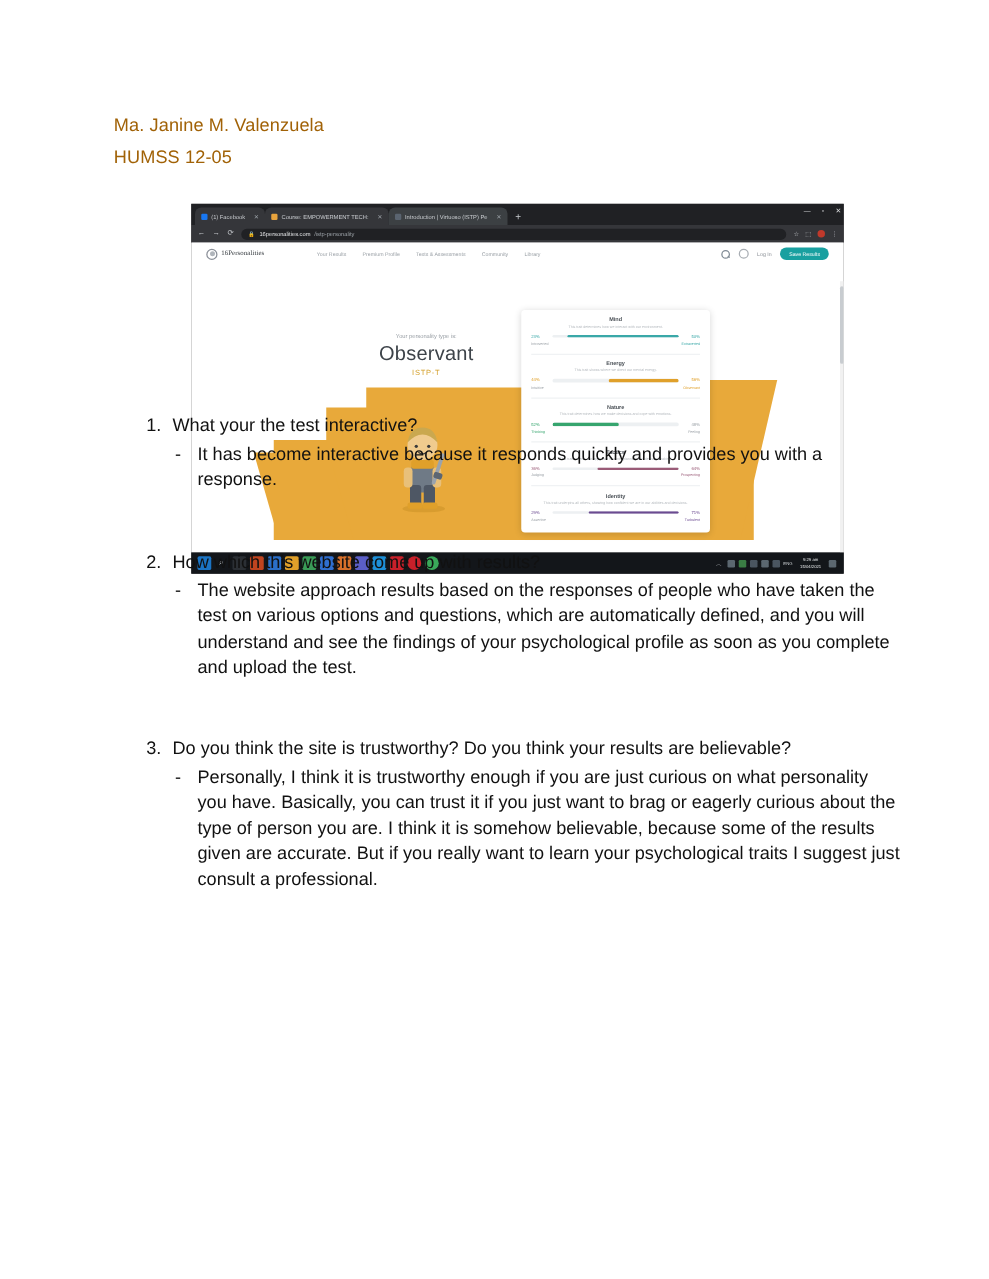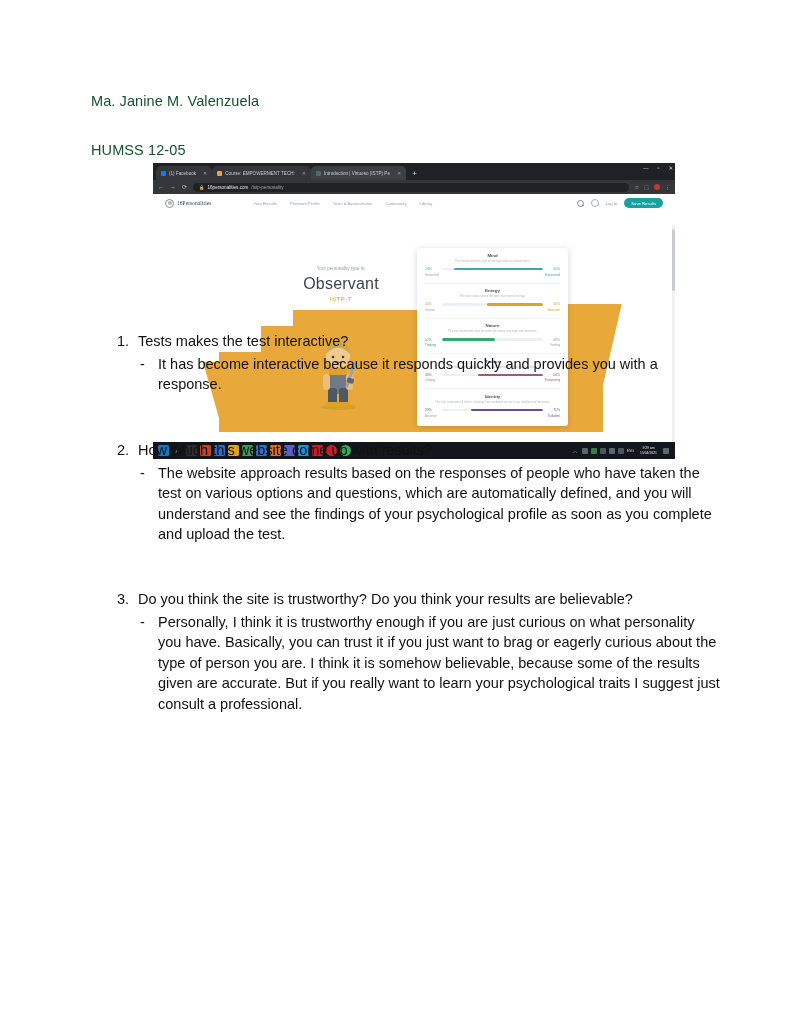--- a/index.html
+++ b/index.html
@@ -7,23 +7,23 @@
     width:791px;height:1023px;
     background:#ffffff;
     font-family:"Liberation Sans", sans-serif;
     color:#000;
     overflow:hidden;
     position:relative;
   }
   .page{position:absolute;inset:0;}
 
   
-  .hdr{position:absolute;left:91px;font-size:14.5px;color:#14532d;letter-spacing:.1px;}
+  .hdr{position:absolute;left:91px;font-size:14.5px;color:#a16207;letter-spacing:.1px;}
   .hdr-name{top:93px;}
-  .hdr-sec{top:142px;}
+  .hdr-sec{top:118px;}
 
   
   .shot{
     position:absolute;left:153px;top:163px;width:522px;height:296px;
     background:#202124;overflow:hidden;
     font-family:"Liberation Sans", sans-serif;
   }
   
   .tabbar{height:17px;background:#202124;position:relative;display:flex;align-items:flex-end;padding-left:3px;}
   .tab{height:14px;display:flex;align-items:center;gap:3px;padding:0 5px;border-radius:5px 5px 0 0;font-size:4.6px;color:#c9ccd0;white-space:nowrap;overflow:hidden;position:relative;}
@@ -335,21 +335,21 @@
         <span class="ti" style="background:#5b6770;"></span>
       </div>
     </div>
   </div>
 
   <div class="qa">
 
     <div class="qitem" style="top:331px;">
       <div class="qline">
         <span class="qnum">1.</span>
-        <span>Tests makes the test interactive?</span>
+        <span>What your the test interactive?</span>
       </div>
       <div class="ans">
         <span class="dash">-</span>
         <span class="atext">It has become interactive because it responds quickly and provides you with a response.</span>
       </div>
     </div>
 
     <div class="qitem" style="top:440px;">
       <div class="qline">
         <span class="qnum">2.</span>

